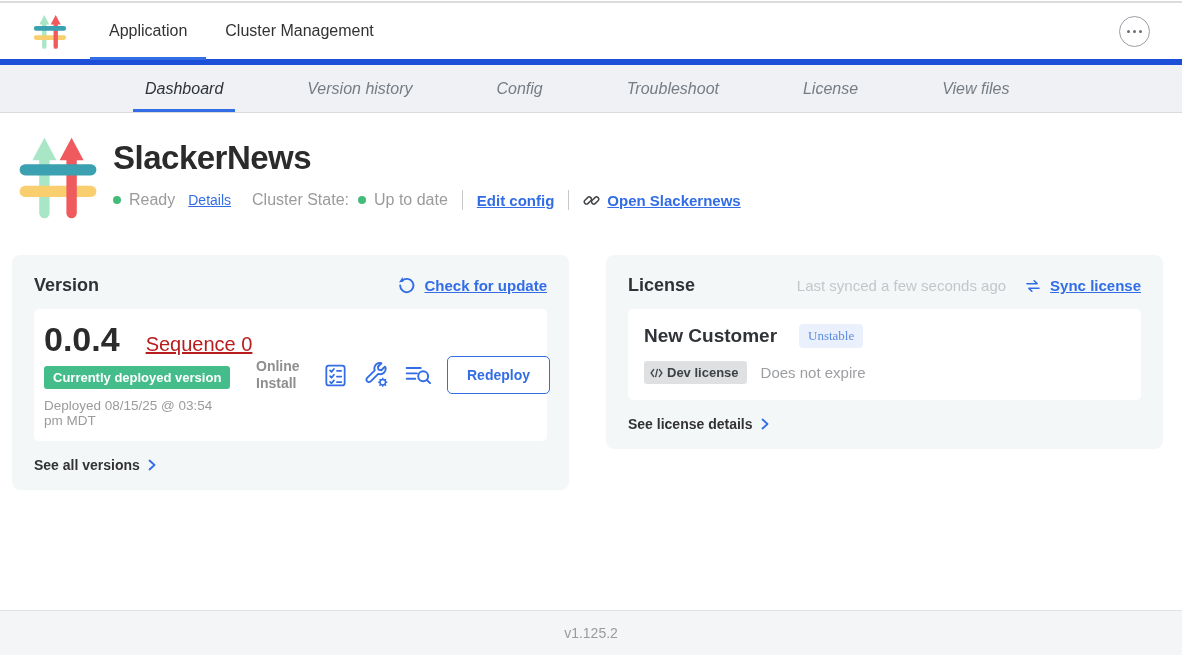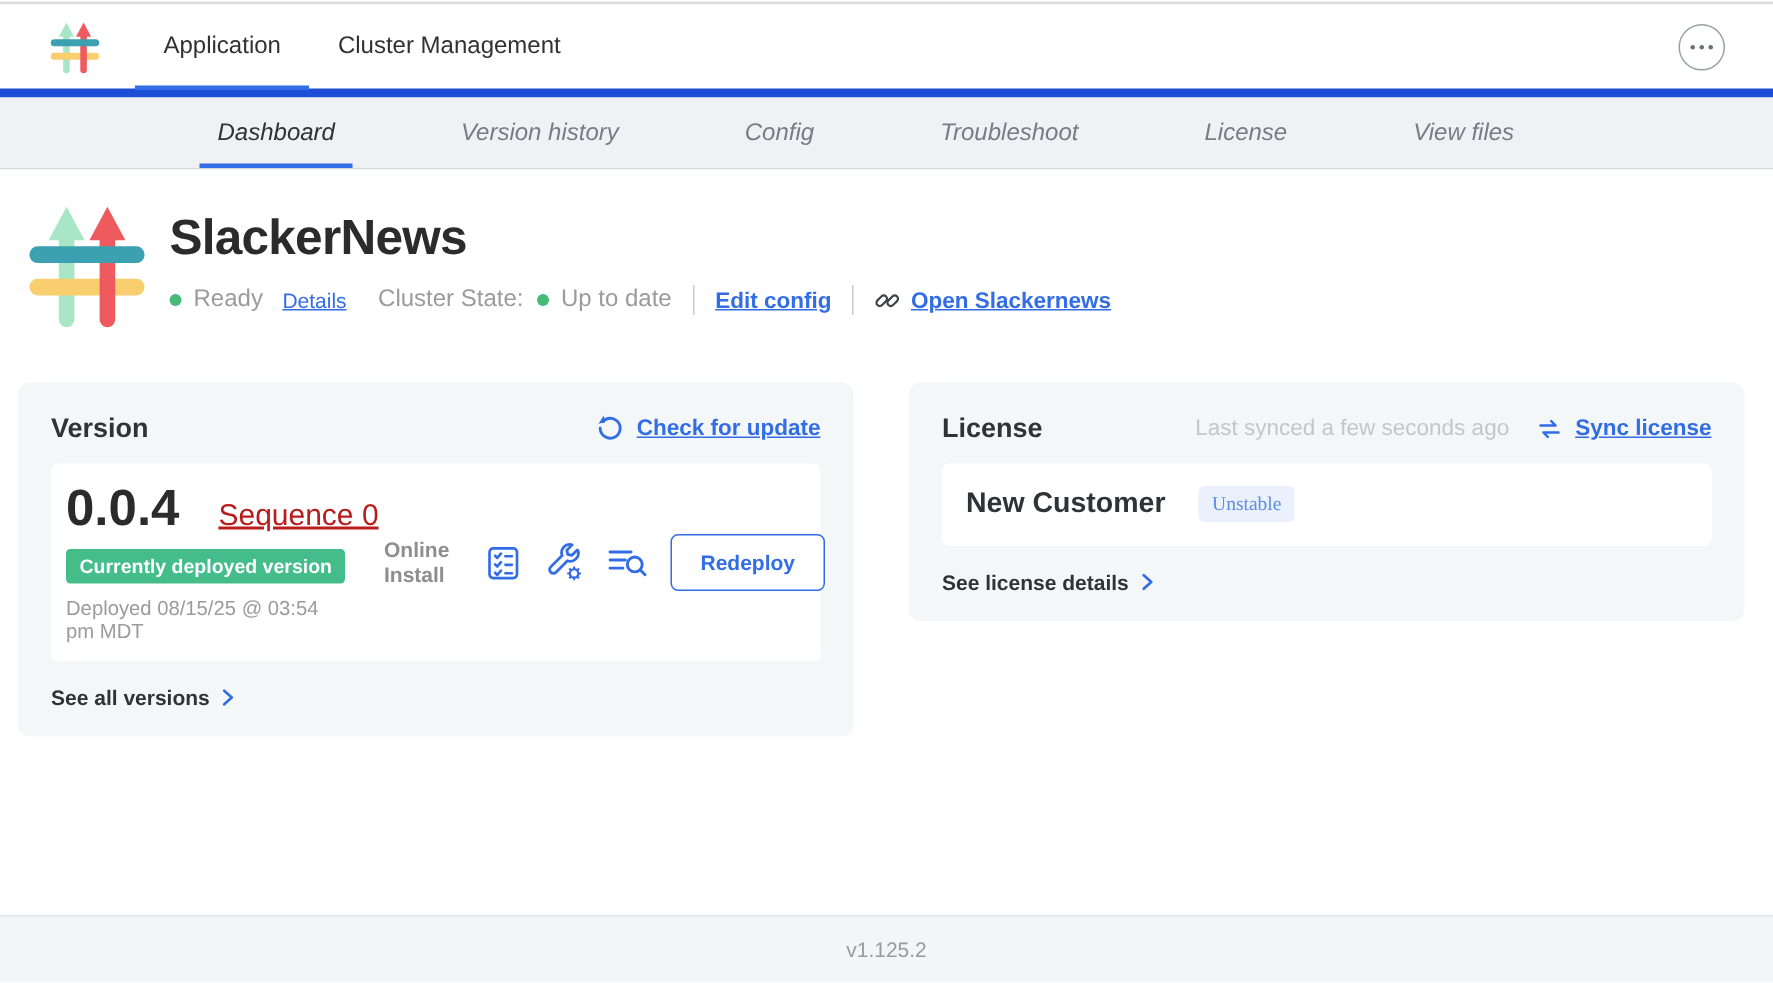--- a/index.html
+++ b/index.html
@@ -293,20 +293,33 @@
           </svg>
           <a class="lnk head-lnk">Sync license</a>
         </div>
       </div>
 
       <div class="inner-box l-inner">
         <div class="lic-row1">
           <span class="cust-name">New Customer</span>
           <span class="badge-channel">Unstable</span>
         </div>
+        <div class="lic-row2">
+          <span class="badge-dev">
+            <svg viewBox="0 0 14 10" width="13" height="10">
+              <g fill="none" stroke="#41464b" stroke-width="1.4" stroke-linecap="round" stroke-linejoin="round">
+                <path d="M4 1.2L1.2 5 4 8.8"></path>
+                  <path d="M10 1.2L12.8 5 10 8.8"></path>
+                  <path d="M7.9 1L6.1 9"></path>
+              </g>
+            </svg>
+            <span>Dev license</span>
+          </span>
+          <span class="expiry">Does not expire</span>
+        </div>
       </div>
 
       <a class="see-link">
         <span class="lnk" style="font-weight:600;">See license details</span>
         <svg viewBox="0 0 8 12" width="8" height="12">
           <path d="M1.5 1.5L6.5 6l-5 4.5" fill="none" stroke="#326DE6" stroke-width="1.8" stroke-linecap="round" stroke-linejoin="round"></path>
         </svg>
       </a>
     </section>
 

